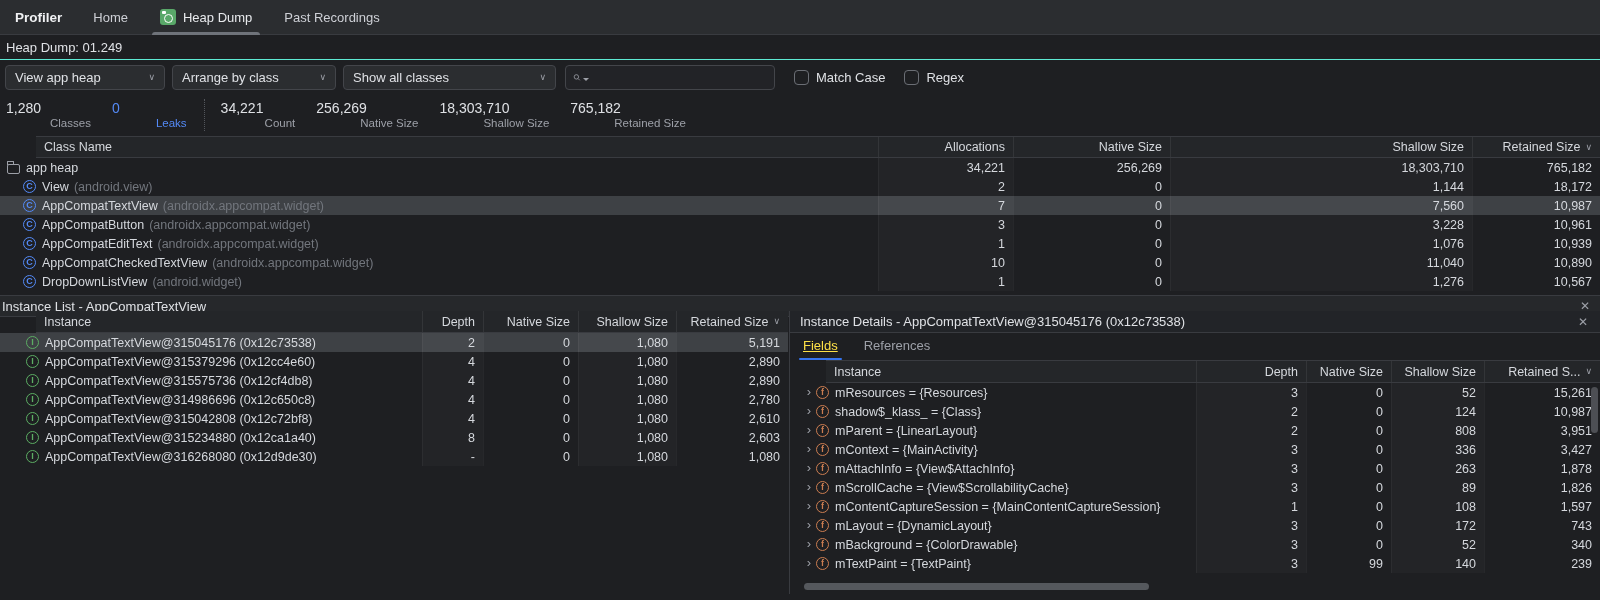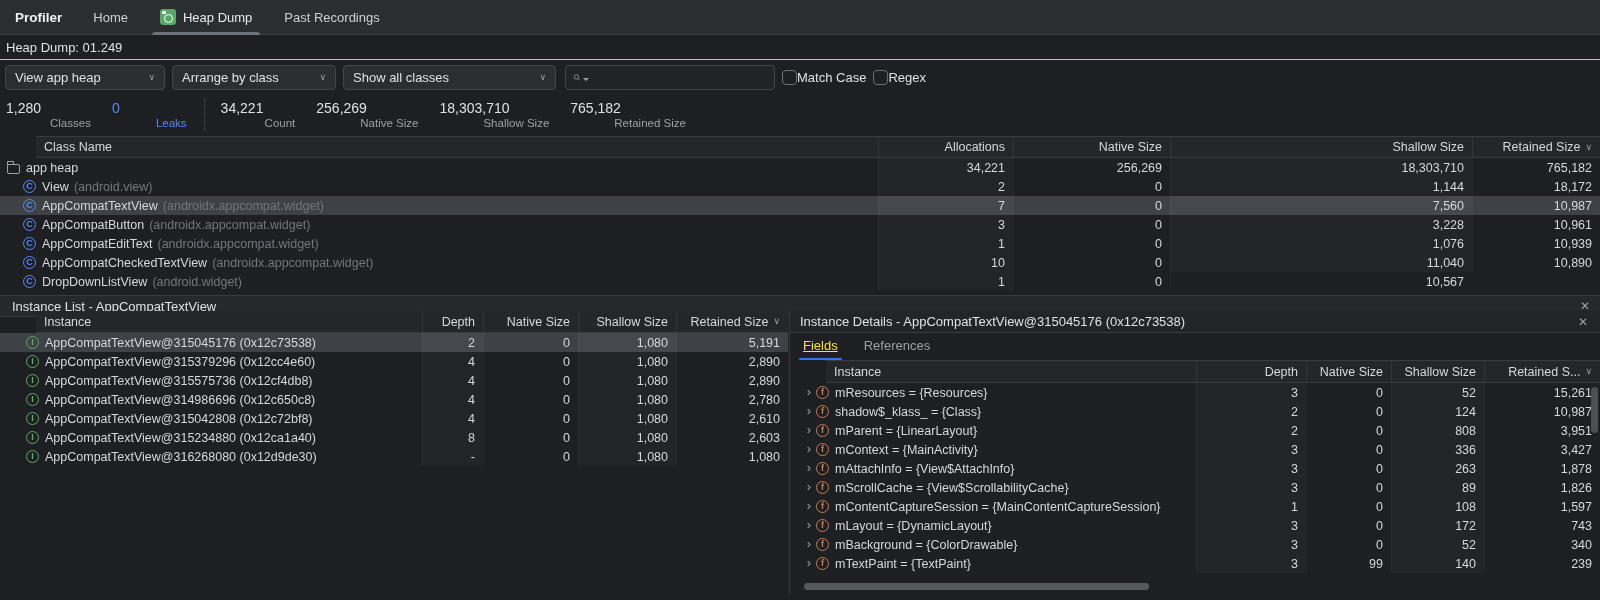--- a/index.html
+++ b/index.html
@@ -32,21 +32,21 @@
   .dropdown { height:25px; background:#2b2d30; border:1px solid #43454a; border-radius:4px;
     display:flex; align-items:center; justify-content:space-between; padding:0 9px;
     font-size:13px; color:#dfe1e5; cursor:default; }
   .dd-chev, .sort-chev { color:#9da0a8; font-size:9px; line-height:1; }
   #search-box { width:210px; height:25px; border:1px solid #43454a; border-radius:4px;
     background:#222327; display:flex; align-items:center; padding:0 7px; gap:2px; }
   #search-box input { flex:1; background:transparent; border:none; outline:none;
     color:#dfe1e5; font-size:13px; font-family:inherit; }
   .srch-caret { width:0; height:0; border-left:3px solid transparent; border-right:3px solid transparent;
     border-top:3.5px solid #9da0a8; margin-top:5px; }
-  .chk-group { display:flex; align-items:center; margin-left:0; }
+  .chk-group { display:flex; align-items:center; gap:7px; margin-left:12px; }
   .checkbox { width:15px; height:15px; border:1.5px solid #6b6e75; border-radius:4px; background:transparent; }
   .chk-label { font-size:13px; color:#dfe1e5; }
 
   
   #stats { position:absolute; left:0; top:94px; width:1600px; height:42px;
     display:flex; align-items:center; padding-left:6px; }
   .stat { margin-right:21px; }
   .stat .v { font-size:14px; color:#dfe1e5; line-height:15px; }
   .stat .l { font-size:11.5px; color:#9da0a8; line-height:14px;margin-left:44px; }
   .stat.leaks .v, .stat.leaks .l { color:#548af7; }
@@ -79,21 +79,21 @@
   
   #class-table { position:absolute; left:0; top:136px; width:1600px; }
   #class-table .thead, #class-table .row { grid-template-columns:minmax(0,1fr) 135px 157px 302px 128px; }
   #class-table .thead { height:22px; }
   .name-cell { padding-left:7px; }
   .name-cell.ind1 { padding-left:23px; }
 
   
   #ilist-titlebar { position:absolute; left:0; top:295px; width:1600px; height:22px;
     background:#26282b; border-top:1px solid #393b40; border-bottom:1px solid #393b40;
-    display:flex; align-items:center; padding:0 10px 0 12px; font-size:13px; color:#dfe1e5; }
+    display:flex; align-items:center; padding:0 10px 0 2px; font-size:13px; color:#dfe1e5; }
   #ilist-titlebar .close-x { margin-left:auto; }
 
   
   #bottom { position:absolute; left:0; top:311px; width:1600px; height:283px; }
   #ilist-panel { position:absolute; left:0; top:0; width:788px; height:283px; }
   #ilist-panel .thead, #ilist-panel .row { grid-template-columns:minmax(0,1fr) 61px 95px 98px 112px; }
   #ilist-panel .thead { height:22px; border-top:none; }
   #ilist-panel .name-cell { padding-left:26px; }
 
   #details-panel { position:absolute; left:789px; top:0; width:811px; height:283px; border-left:1px solid #393b40; }
@@ -282,20 +282,21 @@
     <div class="cell num">10,890</div>
   </div>
       <div class="row">
     <div class="cell name-cell ind1">
       <span class="ricon" style="color: rgb(84, 138, 247); border-color: rgb(84, 138, 247);">C</span>
       <span>DropDownListView</span>
       <span class="pkg">(android.widget)</span>
     </div>
     <div class="cell num shade">1</div>
     <div class="cell num">0</div>
+    <div class="cell num shade">1,276</div>
     <div class="cell num">10,567</div>
   </div>
     </div>
   <div class="vthumb" id="class-vthumb" style="position:absolute"></div>
 </div>
 
 <div id="ilist-titlebar">
   <span>Instance List - AppCompatTextView</span>
   <span class="close-x"></span>
 </div>

